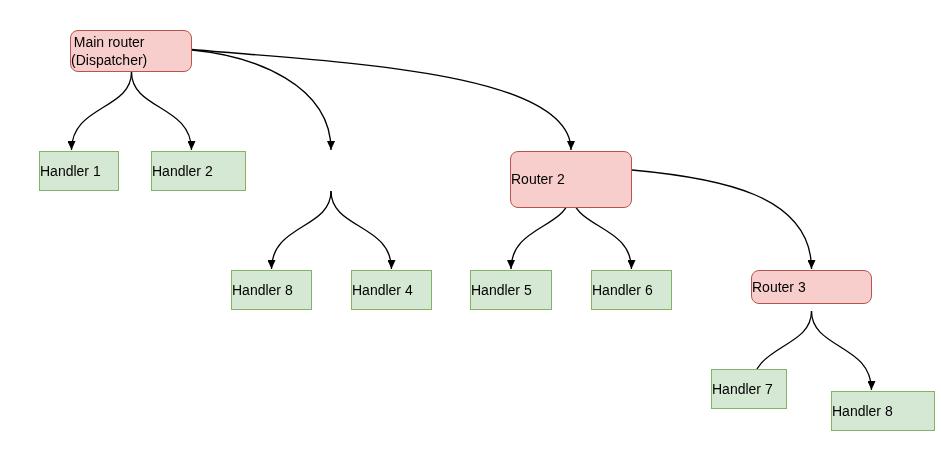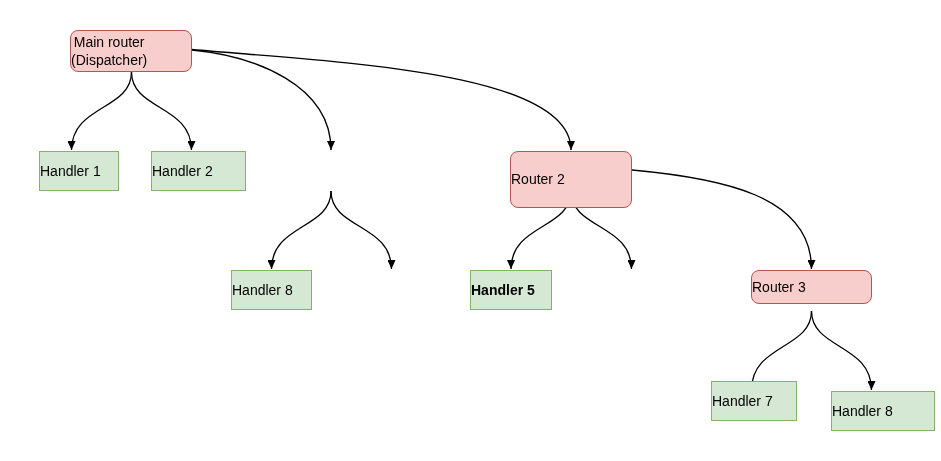--- a/index.html
+++ b/index.html
@@ -86,31 +86,37 @@
 
 
   <div class="node router" style="left:510px; top:151px; width:122px; height:57px;">
     <span>Router 2</span>
   </div>
 
   <div class="node handler" style="left:231px; top:270px; width:81px; height:40px;">
     <span>Handler 8</span>
   </div>
 
+  <div class="node handler" style="left:351px; top:270px; width:81px; height:40px;">
+    <span>Handler 4</span>
+  </div>
 
-  <div class="node handler" style="left:470px; top:270px; width:82px; height:40px;font-weight:bold;">
+  <div class="node handler" style="left:470px; top:270px; width:82px; height:40px;">
     <span>Handler 5</span>
   </div>
 
+  <div class="node handler" style="left:591px; top:270px; width:81px; height:40px;">
+    <span>Handler 6</span>
+  </div>
 
   <div class="node router" style="left:751px; top:270px; width:121px; height:34px;">
     <span>Router 3</span>
   </div>
 
-  <div class="node handler" style="left:711px; top:381px; width:86px; height:40px;">
+  <div class="node handler" style="left:711px; top:369px; width:76px; height:40px;">
     <span>Handler 7</span>
   </div>
 
   <div class="node handler" style="left:831px; top:391px; width:104px; height:40px;">
     <span>Handler 8</span>
   </div>
 
 </div>
 
 </body></html>

